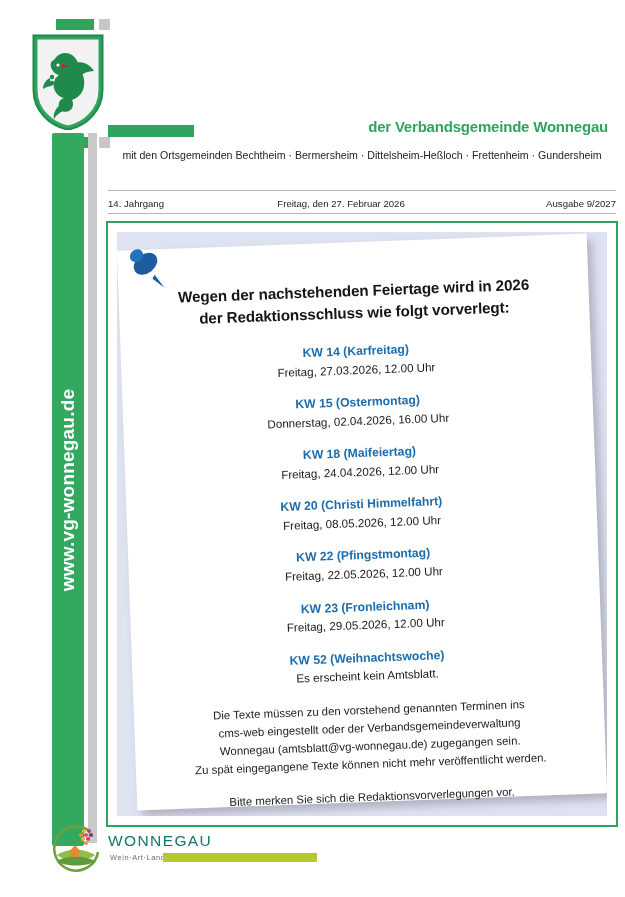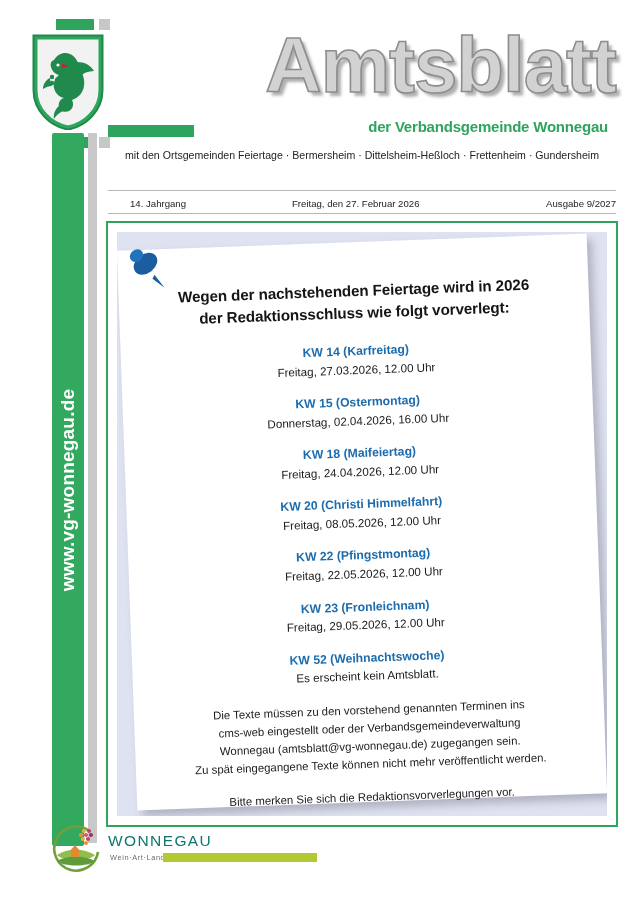--- a/index.html
+++ b/index.html
@@ -143,21 +143,21 @@
     position: absolute;
     left: 108px;
     top: 195px;
     width: 508px;
     height: 16px;
     display: flex;
     align-items: center;
     font-size: 9.6px;
     color: #232323;
   }
-  .issue-left   { flex: 1; text-align: left; margin-left: 22px; }
+  .issue-left   { flex: 1; text-align: left; }
   .issue-center { flex: 1; }
   .issue-right  { flex: 1; text-align: right; }
 
   
   .content-frame {
     position: absolute;
     left: 106px;
     top: 221px;
     width: 512px;
     height: 606px;
@@ -310,29 +310,28 @@
 
   <div class="accent-bar bar-bot-green"></div>
   <div class="accent-gray bar-bot-gray"></div>
 
   <div class="sidebar-green"></div>
   <div class="sidebar-gray"></div>
   <div class="sidebar-url">
     <span>www.vg-wonnegau.de</span>
   </div>
 
-  <div class="title-amtsblatt">Amtsblatt</div>
 
   <div class="subtitle-row">
     <div class="subtitle-bar"></div>
     <div class="subtitle-text">der Verbandsgemeinde Wonnegau</div>
   </div>
 
   <div class="villages">
-    <div>mit den Ortsgemeinden Feiertage · Bermersheim · Dittelsheim-Heßloch · Frettenheim · Gundersheim</div>
+    <div>mit den Ortsgemeinden Bechtheim · Bermersheim · Dittelsheim-Heßloch · Frettenheim · Gundersheim</div>
   </div>
 
   <div class="rule rule-top"></div>
   <div class="issue-line">
     <div class="issue-left">14. Jahrgang</div>
     <div class="issue-center">Freitag, den 27. Februar 2026</div>
     <div class="issue-right">Ausgabe 9/2027</div>
   </div>
   <div class="rule rule-bot"></div>
 

